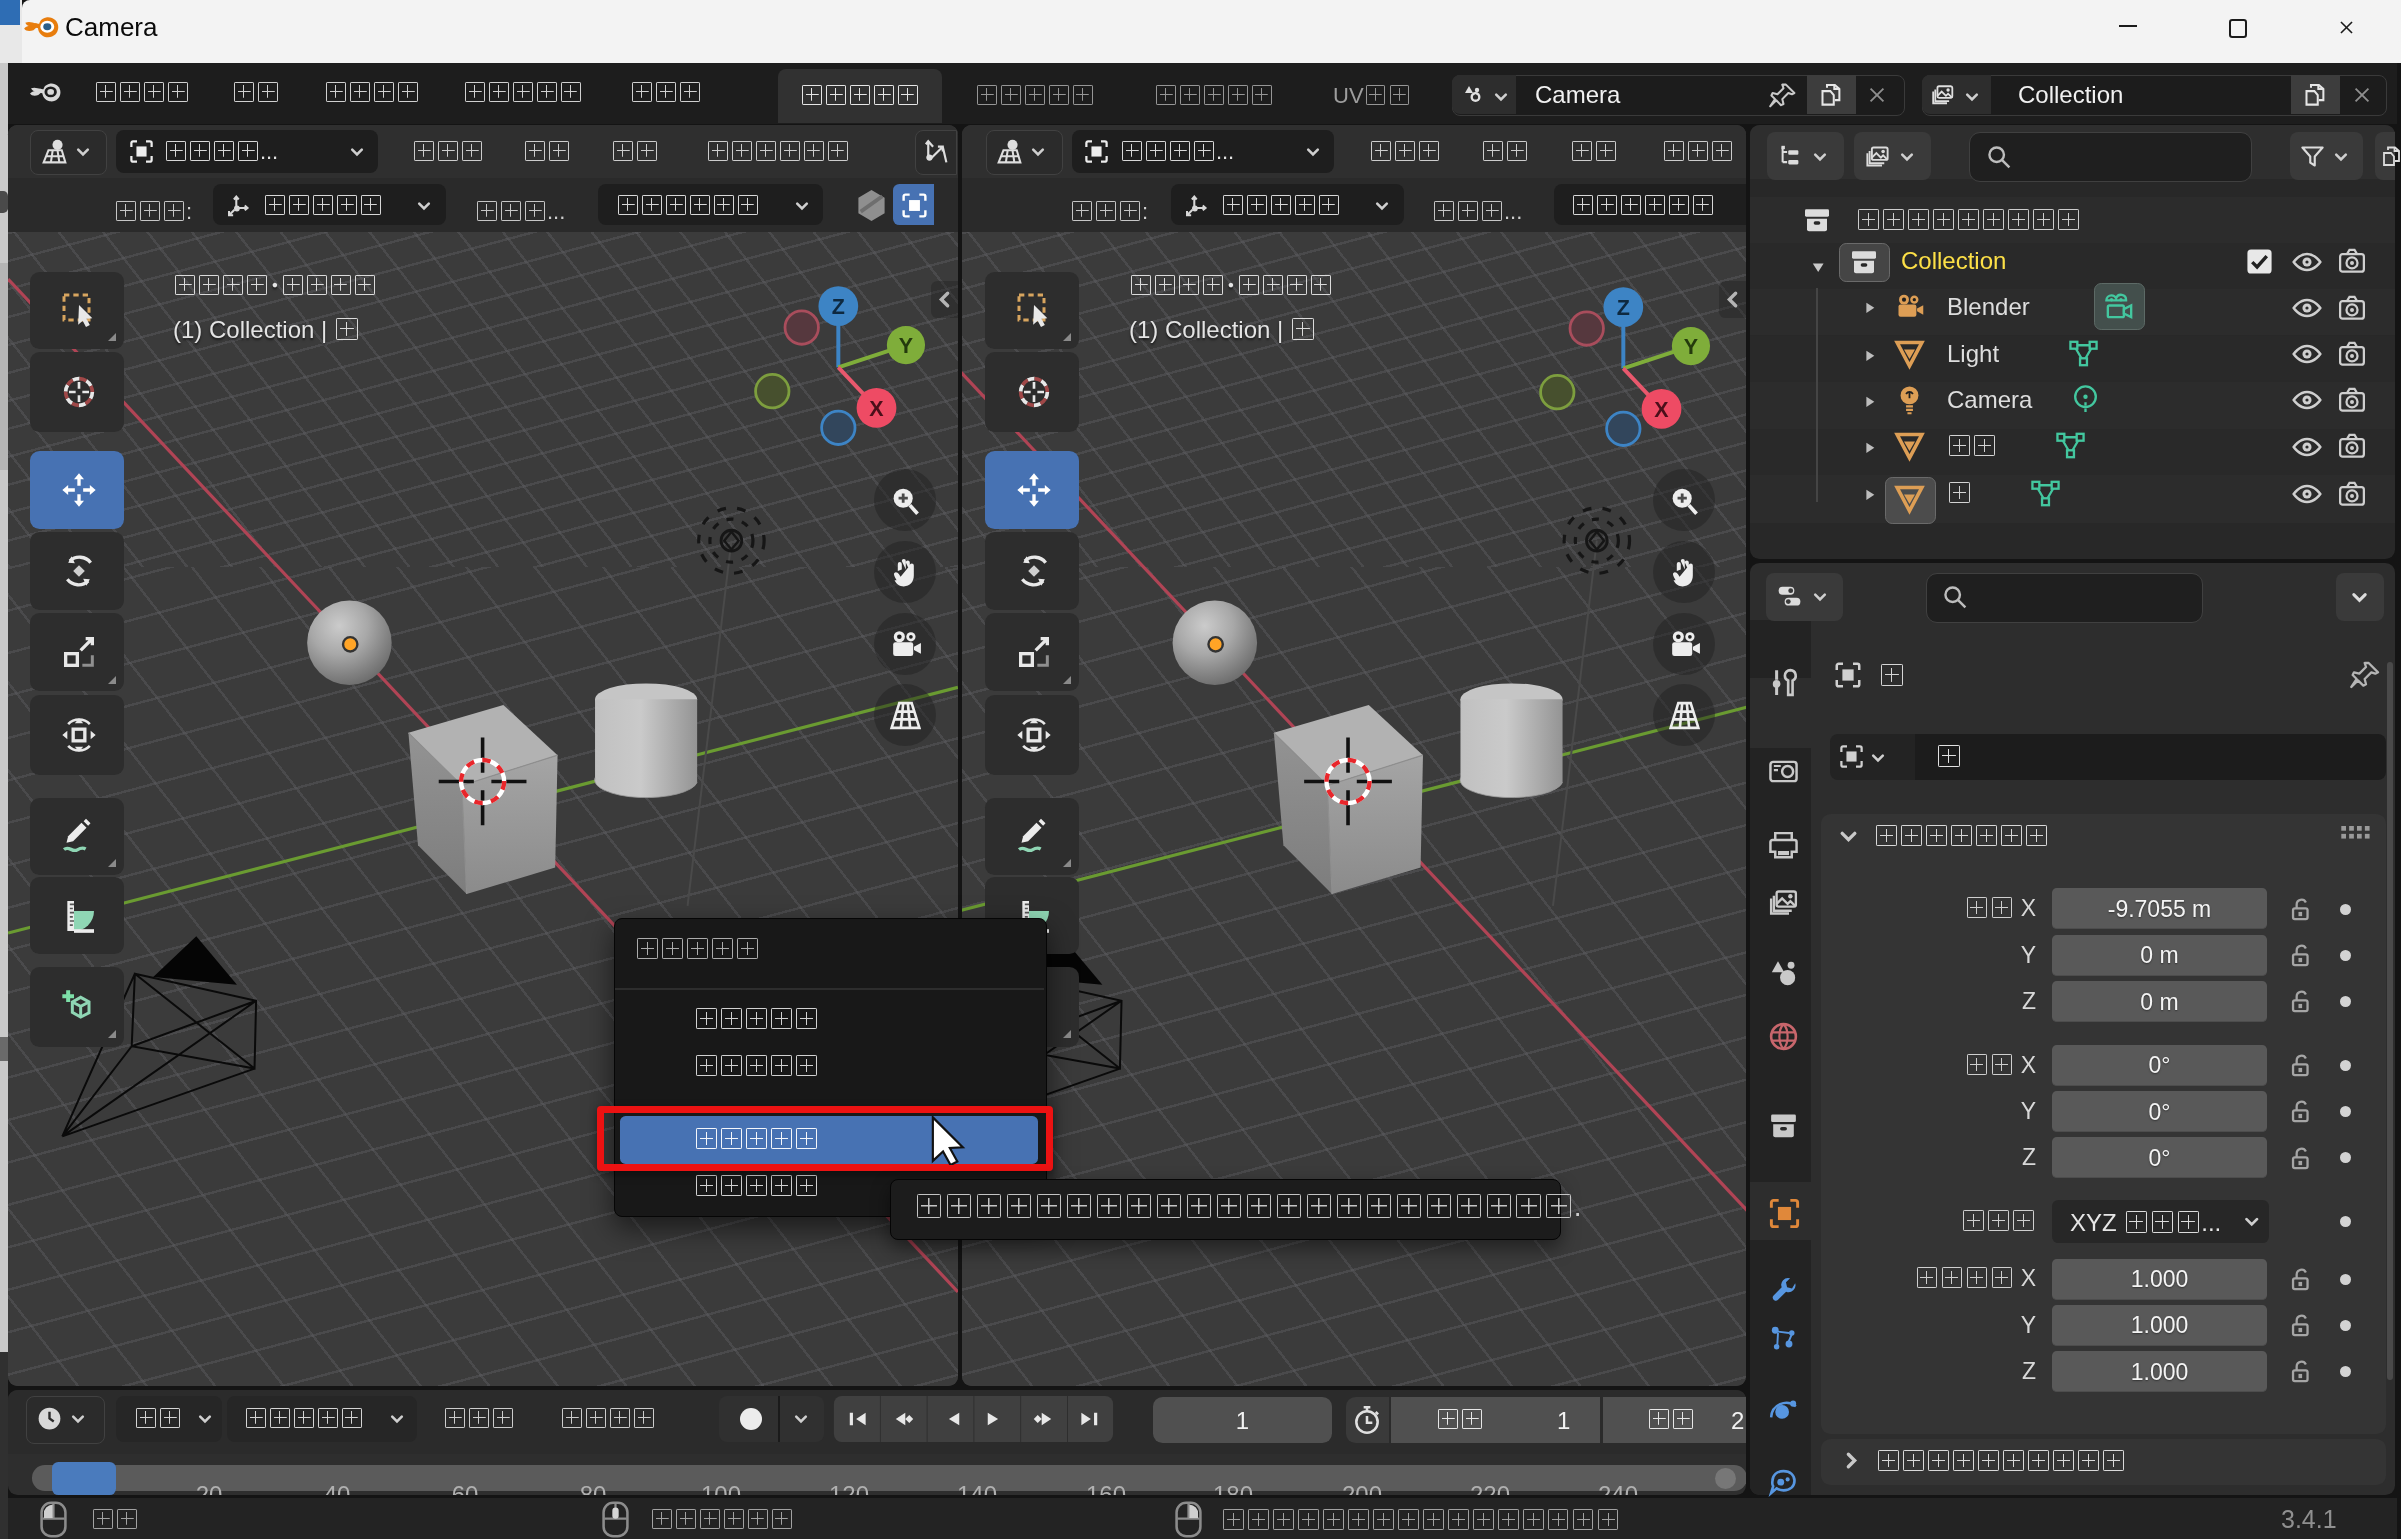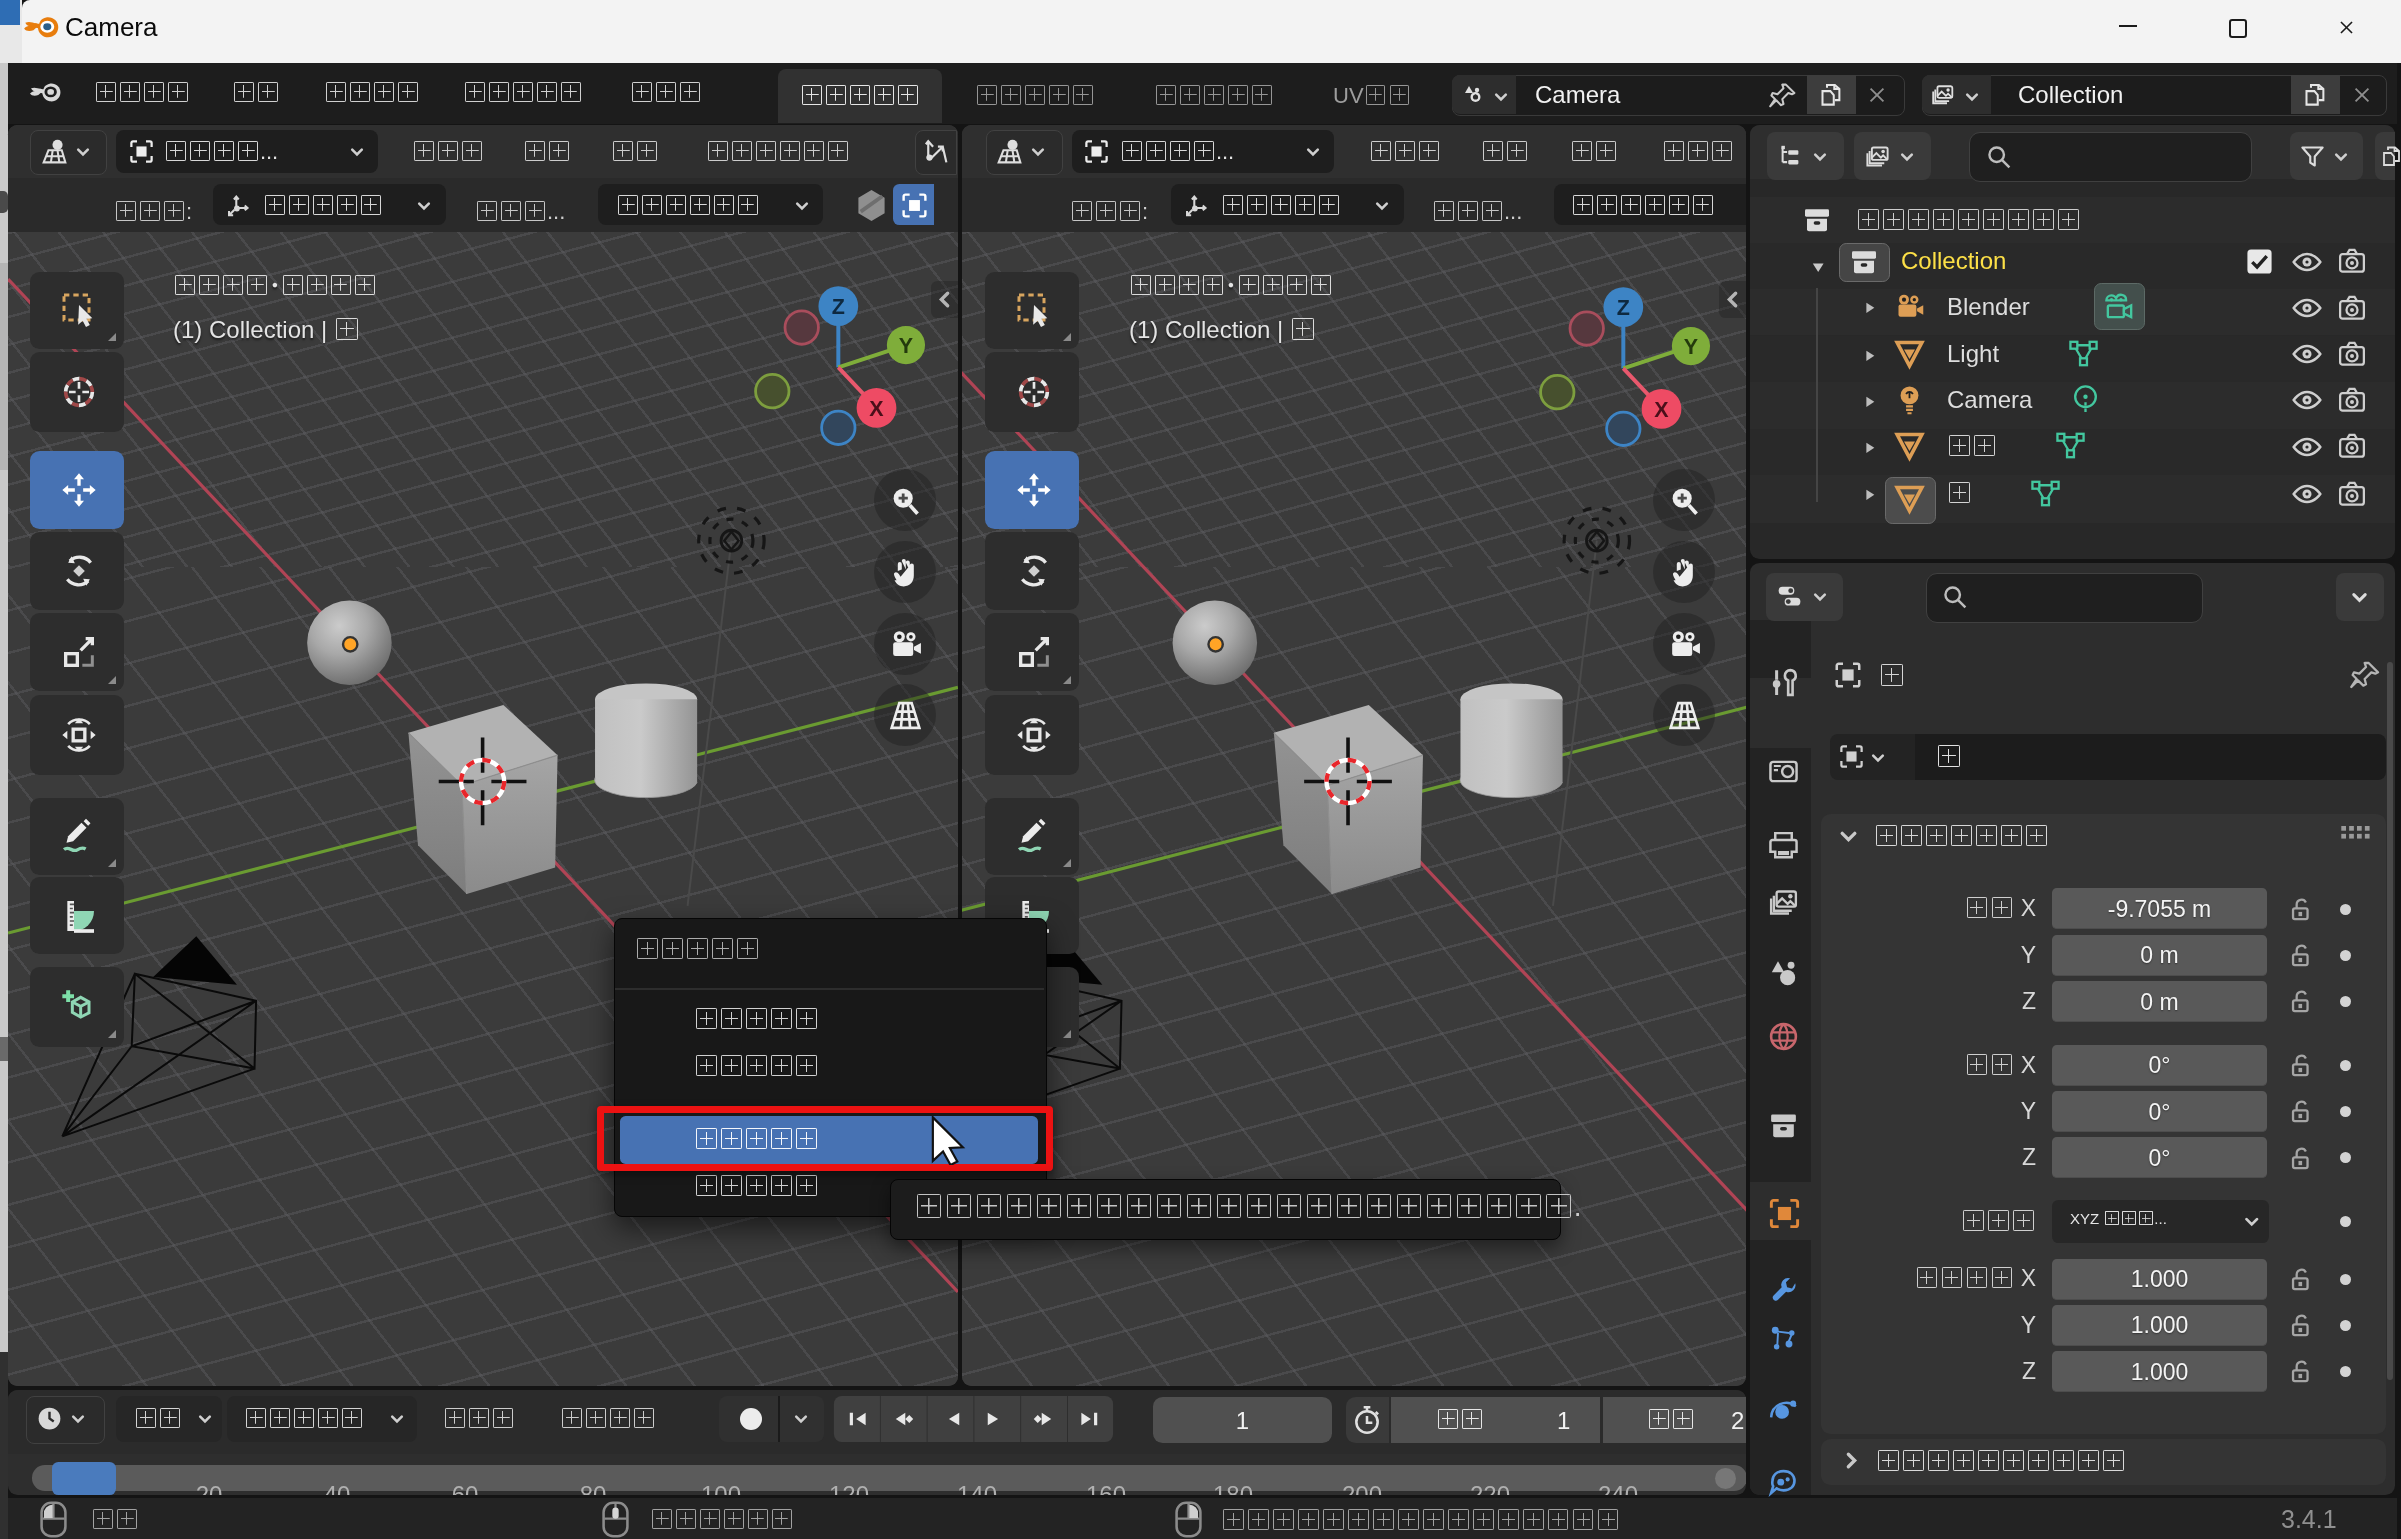--- a/index.html
+++ b/index.html
@@ -876,21 +876,21 @@
 <div class="a" style="left:2340px;top:1106px;width:11px;height:11px;border-radius:50%;background:#d3d3d3"></div>
 <div class="t" style="left:1834px;top:1146px;width:202px;text-align:right;font-size:23px;color:#d8d8d8">Z</div>
 <div class="a" style="left:2052px;top:1137px;width:215px;height:41px;background:#595959;border-radius:4.8px;box-shadow:inset 0 -0.8px 0 #4a4a4a"></div>
 <div class="t" style="left:2052px;top:1147px;width:215px;text-align:center;font-size:23px;color:#f4f4f4;text-shadow:0 0.8px 1.6px #333">0°</div>
 <svg class="ic" width="29" height="29" viewBox="0 0 24 24" style="left:2287px;top:1144px;color:#a5a5a5">
     <use href="#lock"></use>
   </svg>
 <div class="a" style="left:2340px;top:1152px;width:11px;height:11px;border-radius:50%;background:#d3d3d3"></div>
 <div class="t" style="left:1834px;top:1210px;width:202px;text-align:right;font-size:23px;color:#d8d8d8"><span class="j"><i></i><i></i><i></i></span></div>
 <div class="a" style="left:2052px;top:1200px;width:217px;height:43px;background:#272727;border-radius:6.4px"></div>
-<div class="t" style="left:2070px;top:1211px;font-size:15px;color:#e6e6e6">XYZ <span class="j"><i></i><i></i><i></i></span>...</div>
+<div class="t" style="left:2070px;top:1211px;font-size:24px;color:#e6e6e6">XYZ <span class="j"><i></i><i></i><i></i></span>...</div>
 <svg class="ic" width="17.5" height="17.5" viewBox="0 0 10 10" style="left:2243px;top:1213px;color:#cfcfcf">
     <use href="#chev"></use>
   </svg>
 <div class="a" style="left:2340px;top:1216px;width:11px;height:11px;border-radius:50%;background:#d3d3d3"></div>
 <div class="t" style="left:1834px;top:1267px;width:202px;text-align:right;font-size:23px;color:#d8d8d8"><span class="j"><i></i><i></i><i></i><i></i></span> X</div>
 <div class="a" style="left:2052px;top:1259px;width:215px;height:41px;background:#595959;border-radius:4.8px;box-shadow:inset 0 -0.8px 0 #4a4a4a"></div>
 <div class="t" style="left:2052px;top:1268px;width:215px;text-align:center;font-size:23px;color:#f4f4f4;text-shadow:0 0.8px 1.6px #333">1.000</div>
 <svg class="ic" width="29" height="29" viewBox="0 0 24 24" style="left:2287px;top:1265px;color:#a5a5a5">
     <use href="#lock"></use>
   </svg>

